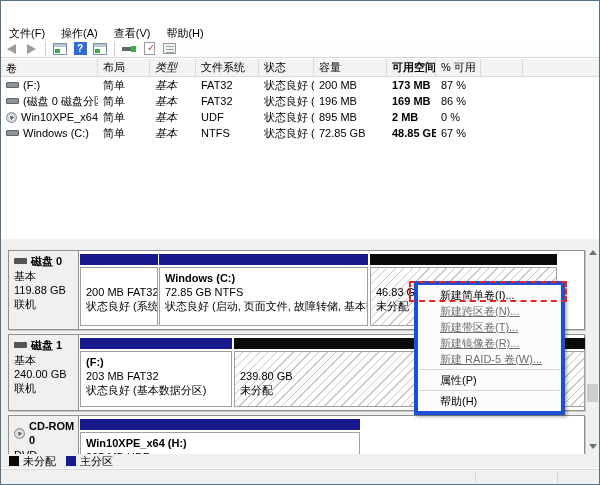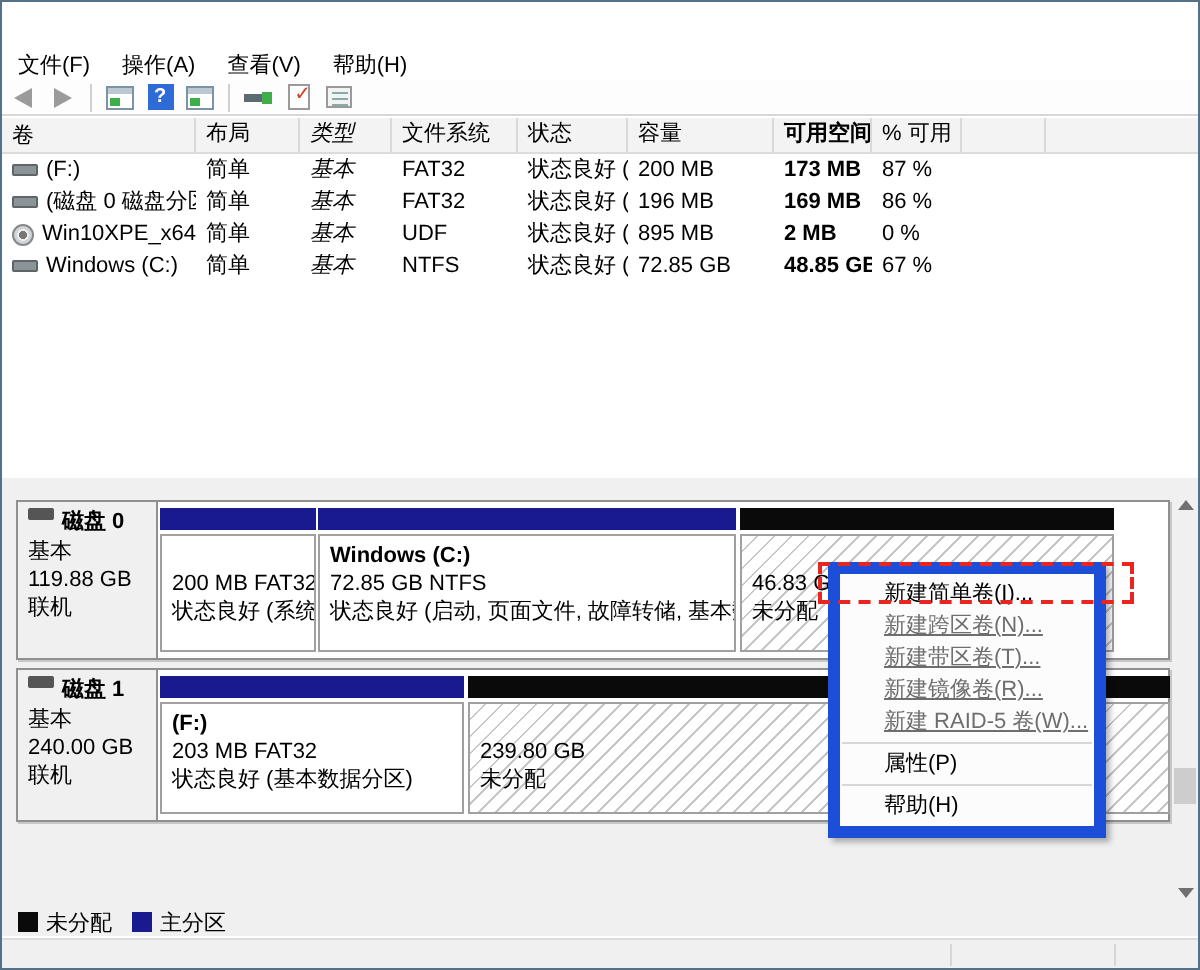--- a/index.html
+++ b/index.html
@@ -61,21 +61,21 @@
   .ic-disc { display:inline-block; width:11px; height:11px; border-radius:50%; border:1px solid #888;
              background:radial-gradient(circle at 50% 50%, #777 0 2px, #eee 2px 3px, #cfd6da 3px); margin-right:4px; flex:none; }
 
   
   .splitter { position:absolute; left:0; top:238px; width:598px; height:5px; background:#f0f0f0; }
   .gpanel { position:absolute; left:0; top:243px; width:598px; height:210px; background:#f0f0f0; overflow:hidden; }
   .disk-row { position:absolute; left:7px; width:577px; background:#fff; border:1px solid #8f8f8f;
               box-shadow:1px 1px 0 #c7c7c7; display:flex; }
   .disk-label { width:70px; flex:none; background:#f0f0f0; border-right:1px solid #8f8f8f;
                 padding:3px 0 0 5px; line-height:14px; }
-  .dl-title { display:flex; font-weight:bold; margin-bottom:1px; }
+  .dl-title { display:flex; align-items:center; font-weight:bold; margin-bottom:1px; }
   .ic-diskdev { display:inline-block; width:13px; height:6px; background:#555; border-radius:1px; margin-right:4px; }
   .parts { position:relative; flex:1; }
   .part { position:absolute; top:3px; bottom:3px; }
   .pbar { height:11px; width:100%; }
   .pbar.primary { background:#191a8d; }
   .pbar.unalloc { background:#0a0a0a; }
   .pbody { position:absolute; left:0; right:0; top:13px; bottom:0; border:1px solid #a0a0a0;
            background:#fff; padding:3px 5px; line-height:14px; overflow:hidden; white-space:nowrap; }
   .pbody.striped { background:repeating-linear-gradient(135deg,#ffffff 0px,#ffffff 5px,#c6c6c6 5px,#c6c6c6 6px); }
   .pt { font-weight:bold; min-height:14px; }
@@ -91,22 +91,22 @@
   .legend { position:absolute; left:0; top:453px; width:598px; height:14px; background:#f0f0f0;
             display:flex; align-items:center; padding-left:8px; }
   .sw { display:inline-block; width:10px; height:10px; margin-right:4px; }
   .sw-unalloc { background:#0a0a0a; }
   .sw-primary { background:#191a8d; margin-left:10px; }
   .statusbar { position:absolute; left:0; top:468px; width:598px; height:15px; background:#f0f0f0;
                border-top:1px solid #dcdcdc; }
   .st-sep { position:absolute; top:2px; width:1px; height:11px; background:#d6d6d6; }
 
   
-  .ctx-menu { position:absolute; left:413px; top:280px; width:139px; background:#fcfcfc;
-              border:6px solid #1d4ed8; box-shadow:2px 2px 3px rgba(0,0,0,.3); padding:2px 0; z-index:10; }
+  .ctx-menu { position:absolute; left:413px; top:280px; width:151px; background:#fcfcfc;
+              border:4px solid #1d4ed8; box-shadow:2px 2px 3px rgba(0,0,0,.3); padding:2px 0; z-index:10; }
   .ctx-item { height:16px; line-height:16px; padding-left:22px; white-space:nowrap; overflow:hidden; }
   .ctx-item.disabled { color:#6e6e6e;text-decoration:underline; }
   .ctx-sep { height:1px; background:#d7d7d7; margin:2px 1px; }
   .red-box { position:absolute; left:408px; top:280px; width:158px; height:21px;
              border:2px dashed #e8251f; z-index:20; }
 </style>
 </head>
 <body>
 
 <div class="window">
@@ -293,20 +293,39 @@
           <div class="pbar unalloc"></div>
           <div class="pbody striped">
             <div class="pt"></div>
             <div>239.80 GB</div>
             <div>未分配</div>
           </div>
         </div>
       </div>
     </div>
 
+    <div class="disk-row" style="top:171px;height:70px;">
+      <div class="disk-label">
+        <div class="dl-title">
+            <span class="ic-disc"></span>
+            <span>CD-ROM 0</span>
+          </div>
+        <div>DVD</div>
+
+      </div>
+      <div class="parts">
+        <div class="part" style="left:1px;width:280px;">
+          <div class="pbar primary"></div>
+          <div class="pbody">
+            <div class="pt">Win10XPE_x64  (H:)</div>
+            <div>895 MB UDF</div>
+          </div>
+        </div>
+      </div>
+    </div>
 
     <div class="vscroll">
       <div class="sb-btn" style="top:0;">
           <span class="tri-up"></span>
         </div>
       <div class="sb-thumb"></div>
       <div class="sb-btn" style="bottom:0;">
           <span class="tri-dn"></span>
         </div>
     </div>

